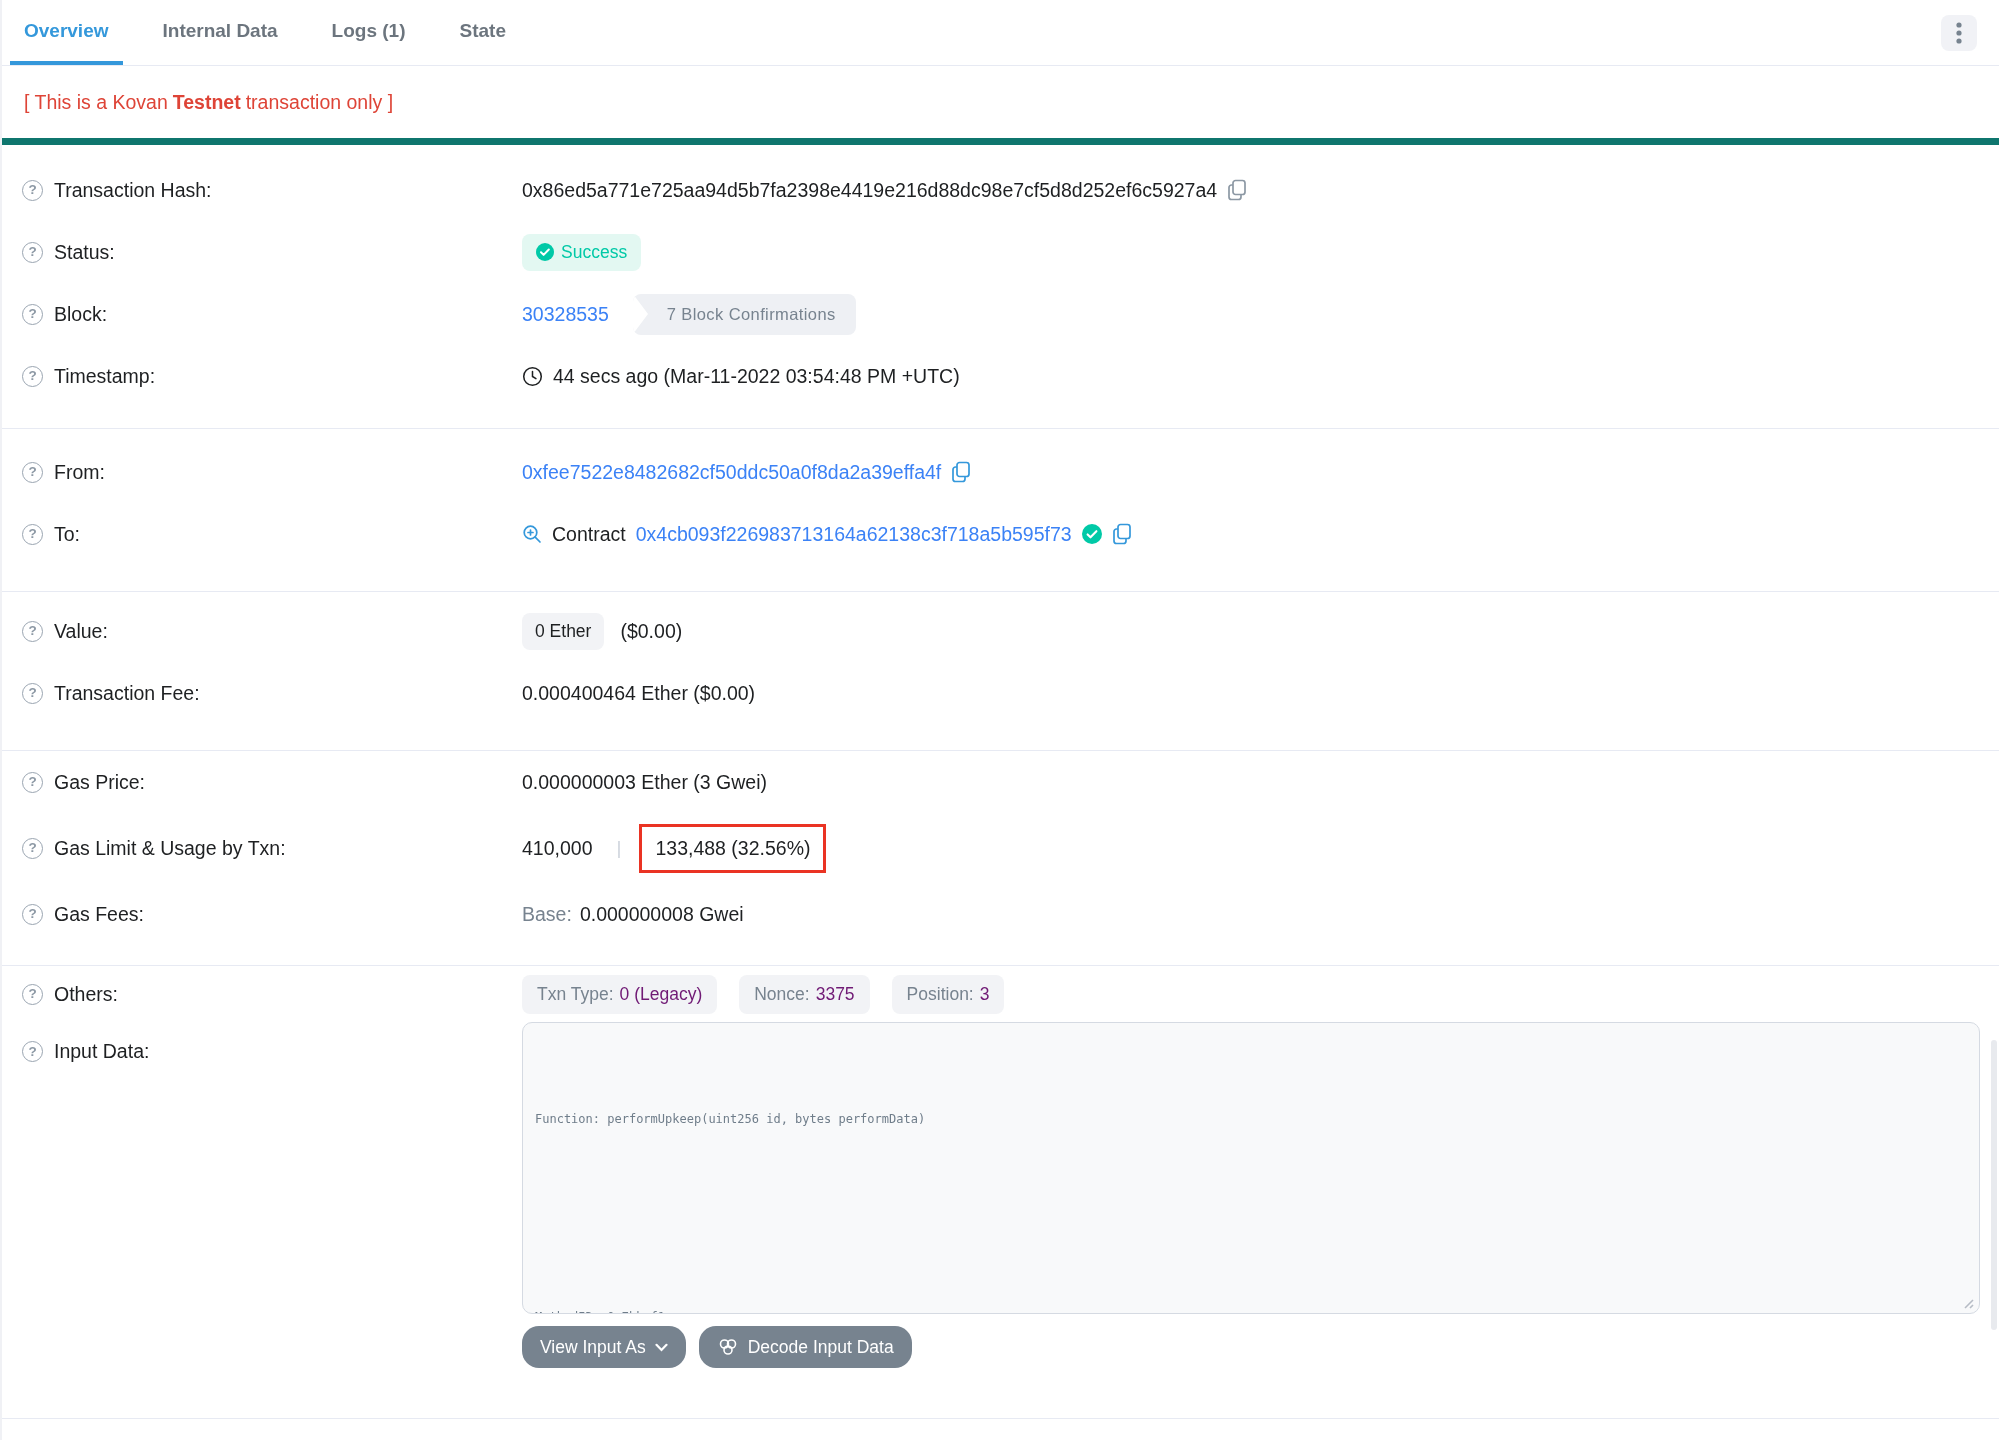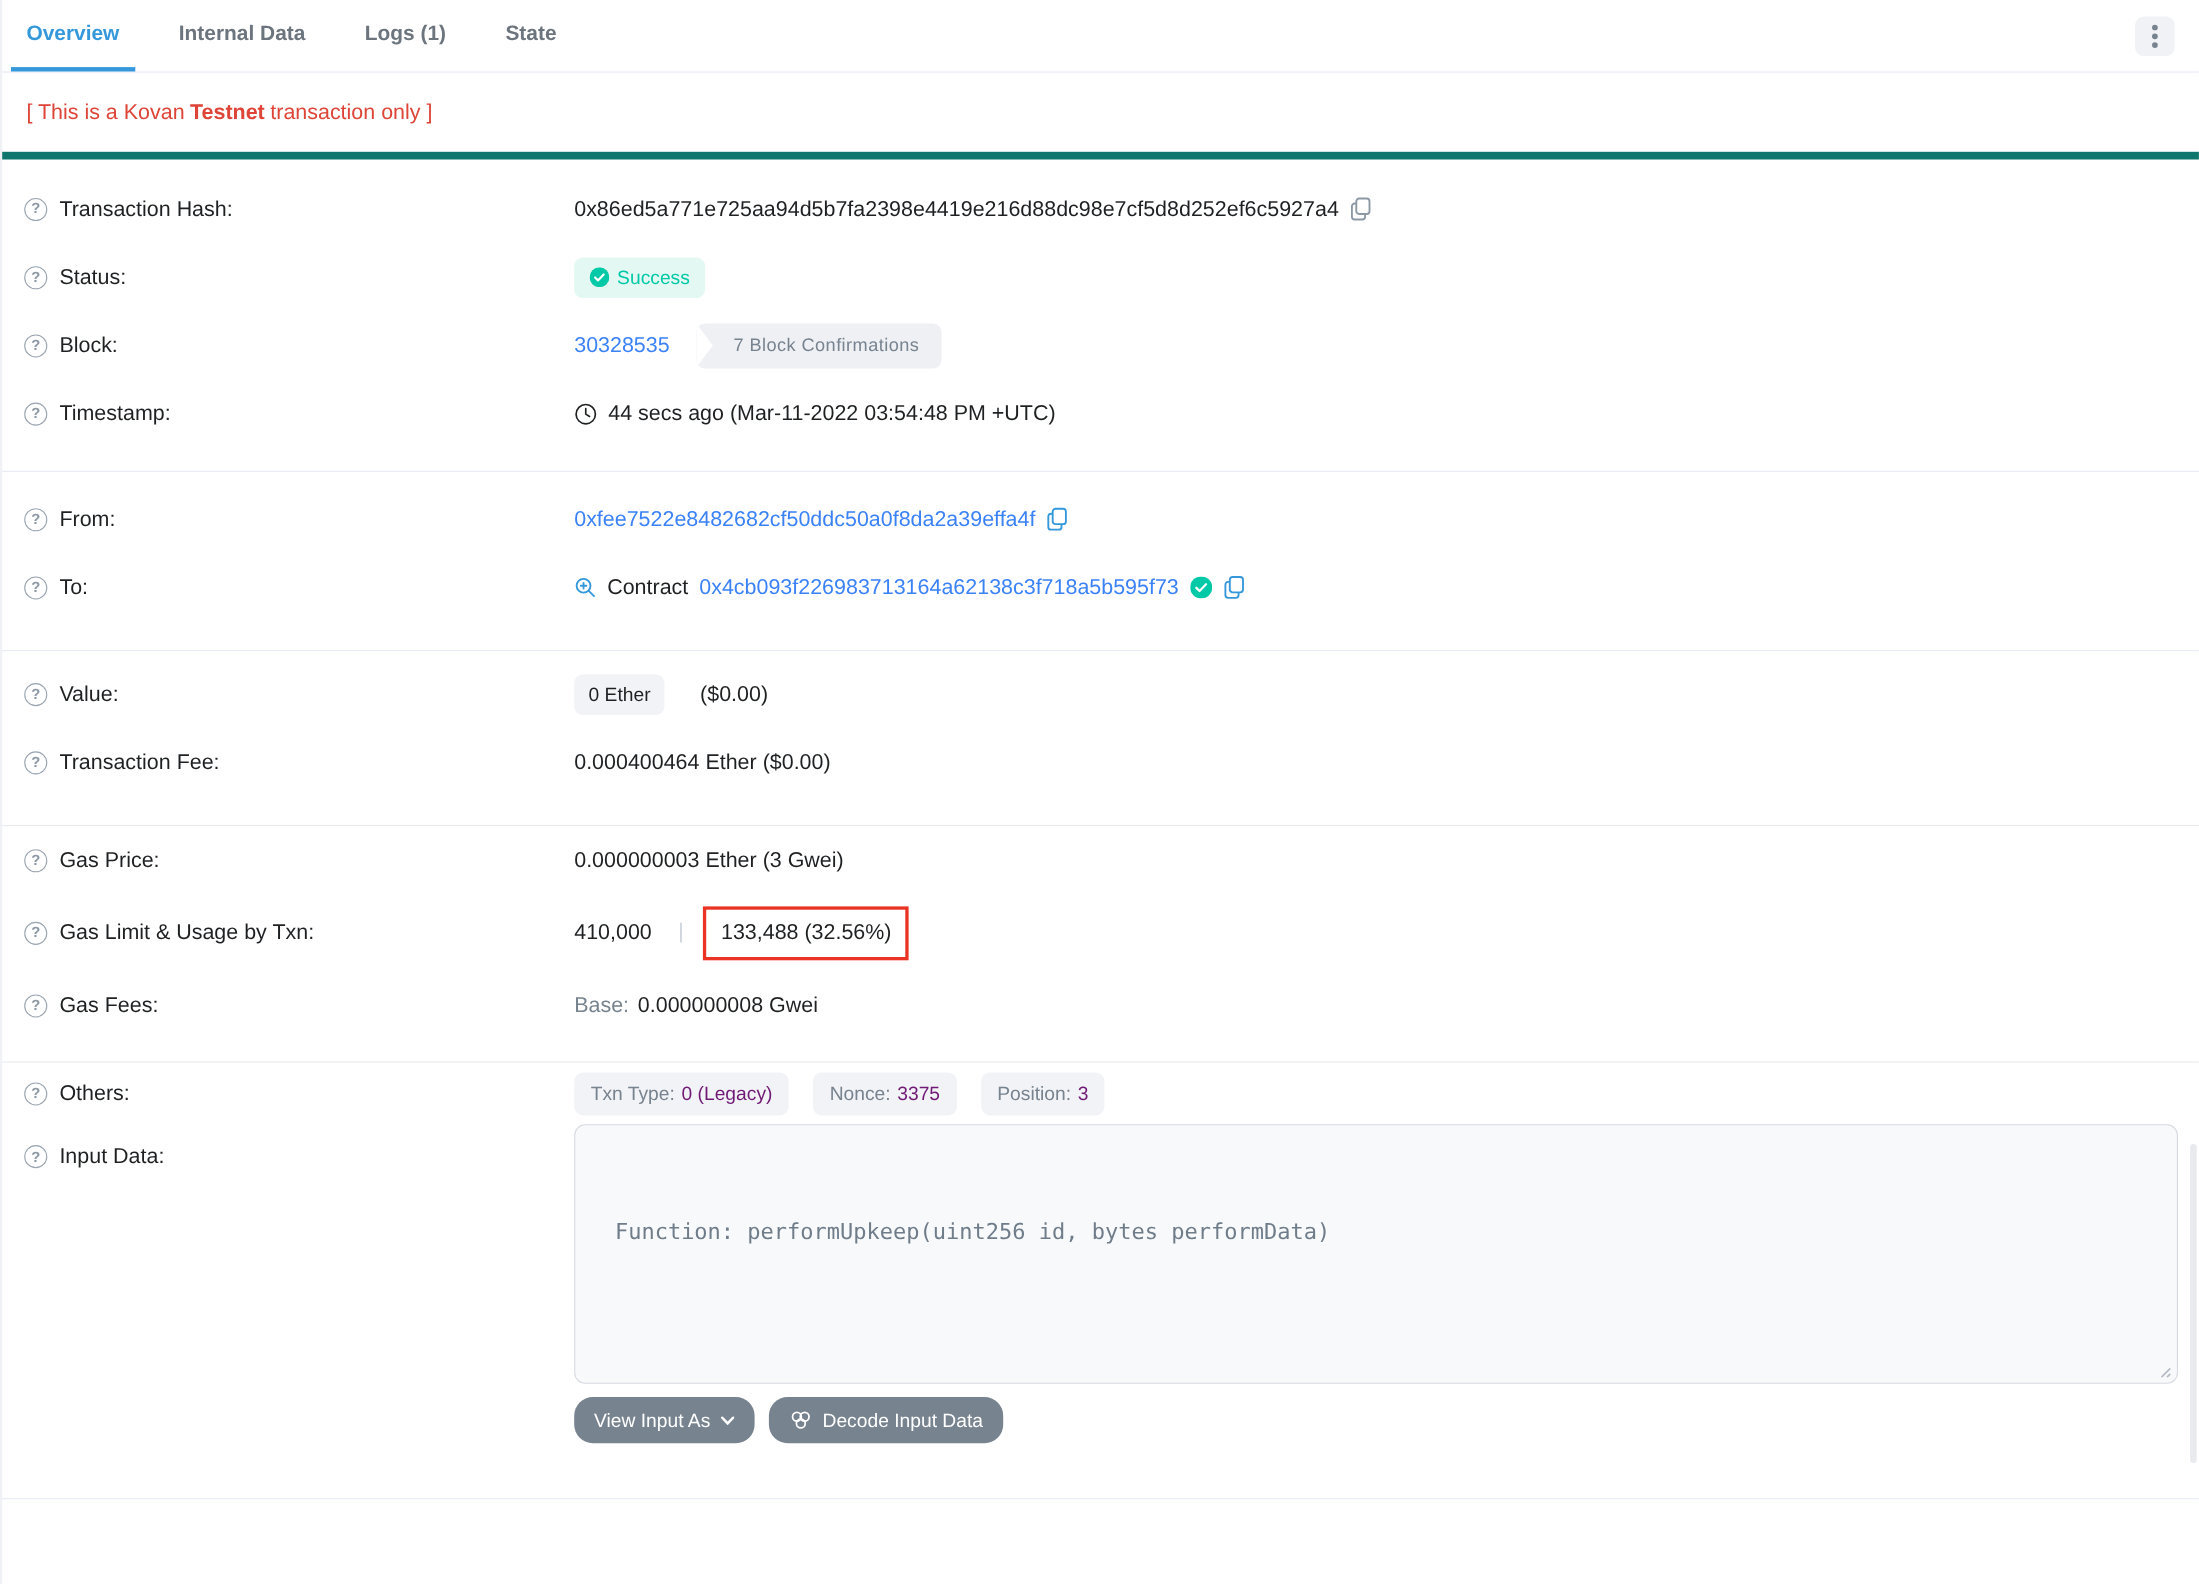--- a/index.html
+++ b/index.html
@@ -61,24 +61,24 @@
     border-top:20px solid transparent; border-bottom:20px solid transparent;
     border-left:15px solid #ffffff; }
 
   .pipe { color:#cdd3dc; font-size:19px; margin:0 8px 0 14px; }
   .redbox { display:inline-flex; align-items:center; border:3px solid #ea3323;
     padding:10px 13px; font-size:19.5px; color:#1e2022; }
   .muted { color:#77838f; }
 
   
   .input-wrap { width:1458px; }
-  .codebox { position:relative; width:1458px; height:236px; overflow:hidden;
+  .codebox { position:relative; width:1458px; height:292px; overflow:hidden;
     background:#f8f9fa; border:1px solid #d5dae2; border-radius:10px;
-    padding:14px 36px; font-family:"DejaVu Sans Mono", monospace;
-    font-size:20px; line-height:33px; color:#6f7d8a; white-space:pre; }
+    padding:14px 12px; font-family:"DejaVu Sans Mono", monospace;
+    font-size:12px; line-height:33px; color:#6f7d8a; white-space:pre; }
   .codeline { height:33px; }
   .grip { position:absolute; right:5px; bottom:4px; }
   .btnrow { display:flex; gap:13px; margin-top:12px; }
   .btn { display:inline-flex; align-items:center; gap:9px; background:#77838f; color:#fff;
     font-size:17.5px; padding:0 18px; height:42px; border:none; border-radius:17px; cursor:pointer;
     font-family:"Liberation Sans", sans-serif; }
 
   .bottom-divider { border-top:1px solid #e7eaf3; margin-top:50px; }
   .scroll-thumb { position:absolute; right:2px; top:1040px; width:6px; height:290px;
     background:#e8eaee; border-radius:3px; }
@@ -215,21 +215,21 @@
 
   <div class="section sec3">
 
     <div class="row">
       <div class="label">
         <span class="qmark">?</span>
         <span>Value:</span>
       </div>
       <div class="value">
         <span class="badge-gray">0 Ether</span>
-        <span style="margin-left:22px;">($0.00)</span>
+        <span style="margin-left:6px;">($0.00)</span>
       </div>
     </div>
 
     <div class="row">
       <div class="label">
         <span class="qmark">?</span>
         <span>Transaction Fee:</span>
       </div>
       <div class="value">
         <span>0.000400464 Ether ($0.00)</span>

